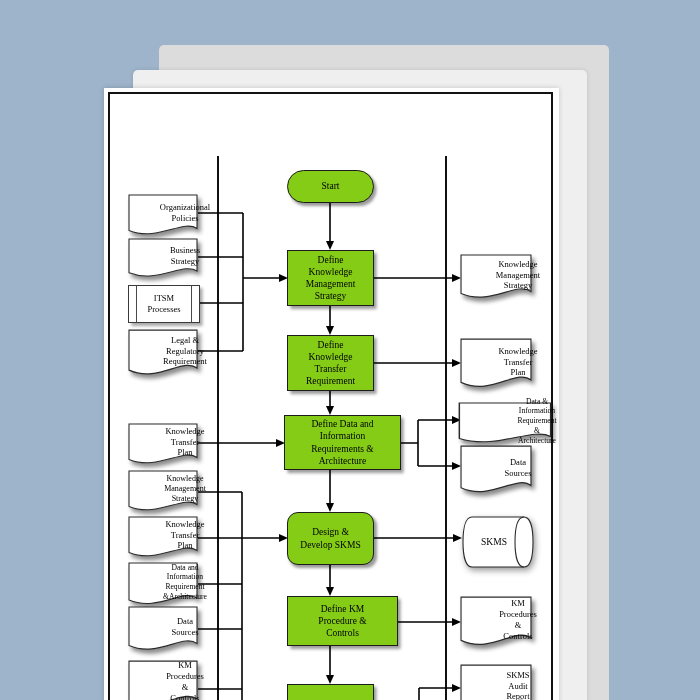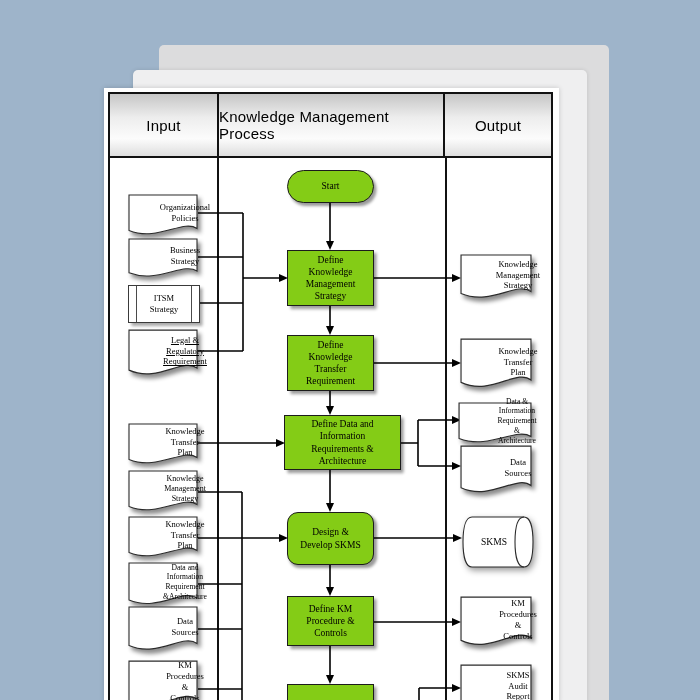--- a/index.html
+++ b/index.html
@@ -77,25 +77,20 @@
 <div class="stage">
 
   <div class="page page-back"></div>
   <div class="page page-mid"></div>
   <div class="page page-front"></div>
 
   <div class="table-frame"></div>
   <div class="v-divider" style="left:217px;top:156px;height:546px;"></div>
   <div class="v-divider" style="left:445px;top:156px;height:546px;"></div>
 
-  <div class="header-row">
-    <div class="header-cell hc1">Input</div>
-    <div class="header-cell hc2">Knowledge Management Process</div>
-    <div class="header-cell hc3">Output</div>
-  </div>
 
   <svg class="connector-svg" width="700" height="700" viewBox="0 0 700 700">
 
     <line x1="198" y1="213" x2="243" y2="213"></line>
     <line x1="198" y1="257" x2="243" y2="257"></line>
     <line x1="198" y1="303" x2="243" y2="303"></line>
     <line x1="198" y1="351" x2="243" y2="351"></line>
     <line x1="243" y1="213" x2="243" y2="351"></line>
     <line x1="243" y1="278" x2="281" y2="278"></line>
     <polygon points="288,278 279,274 279,282"></polygon>
@@ -155,23 +150,23 @@
     <svg class="doc-svg" viewBox="0 0 70 48" preserveAspectRatio="none">
         <path d="M1,1 H69 V36 C55,26 30,50 1,38 Z"></path>
       </svg>
     <div class="lbl">Business
 Strategy</div>
   </div>
   <div class="shape predef" style="left:128px;top:285px;width:72px;height:38px;">
     <div class="bar bar-l"></div>
     <div class="bar bar-r"></div>
     <div class="lbl">ITSM
-Strategy</div>
-  </div>
-  <div class="shape doc" style="left:128px;top:329px;width:70px;height:52px;text-decoration:underline;">
+Processes</div>
+  </div>
+  <div class="shape doc" style="left:128px;top:329px;width:70px;height:52px;">
     <svg class="doc-svg" viewBox="0 0 70 48" preserveAspectRatio="none">
         <path d="M1,1 H69 V36 C55,26 30,50 1,38 Z"></path>
       </svg>
     <div class="lbl">Legal  &amp;
 Regulatory
 Requirement</div>
   </div>
   <div class="shape doc" style="left:128px;top:423px;width:70px;height:46px;">
     <svg class="doc-svg" viewBox="0 0 70 48" preserveAspectRatio="none">
         <path d="M1,1 H69 V36 C55,26 30,50 1,38 Z"></path>
@@ -236,21 +231,21 @@
   <div class="shape pbox" style="left:284px;top:415px;width:117px;height:55px;">
     <div class="lbl">Define Data and
 Information
 Requirements &amp;
 Architecture</div>
   </div>
   <div class="shape pbox" style="left:287px;top:512px;width:87px;height:53px;border-radius:11px;">
     <div class="lbl">Design &amp;
 Develop SKMS</div>
   </div>
-  <div class="shape pbox" style="left:287px;top:596px;width:87px;height:50px;">
+  <div class="shape pbox" style="left:287px;top:596px;width:111px;height:50px;">
     <div class="lbl">Define KM
 Procedure &amp;
 Controls</div>
   </div>
   <div class="shape pbox" style="left:287px;top:684px;width:87px;height:40px;">
     <div class="lbl"></div>
   </div>
 
   <div class="shape doc" style="left:460px;top:254px;width:72px;height:50px;">
     <svg class="doc-svg" viewBox="0 0 70 48" preserveAspectRatio="none">
@@ -260,21 +255,21 @@
 Management
 Strategy</div>
   </div>
   <div class="shape doc" style="left:460px;top:338px;width:72px;height:56px;">
     <svg class="doc-svg" viewBox="0 0 70 48" preserveAspectRatio="none">
         <path d="M1,1 H69 V36 C55,26 30,50 1,38 Z"></path>
       </svg>
     <div class="lbl">Knowledge
 Transfer Plan</div>
   </div>
-  <div class="shape doc" style="left:458px;top:402px;width:74px;height:46px;">
+  <div class="shape doc" style="left:458px;top:402px;width:74px;height:46px;padding-left:20px;">
     <svg class="doc-svg" viewBox="0 0 70 48" preserveAspectRatio="none">
         <path d="M1,1 H69 V36 C55,26 30,50 1,38 Z"></path>
       </svg>
     <div class="lbl lbl-xs">Data &amp; Information
 Requirement &amp;
 Architecture</div>
   </div>
   <div class="shape doc" style="left:460px;top:445px;width:72px;height:54px;">
     <svg class="doc-svg" viewBox="0 0 70 48" preserveAspectRatio="none">
         <path d="M1,1 H69 V36 C55,26 30,50 1,38 Z"></path>

